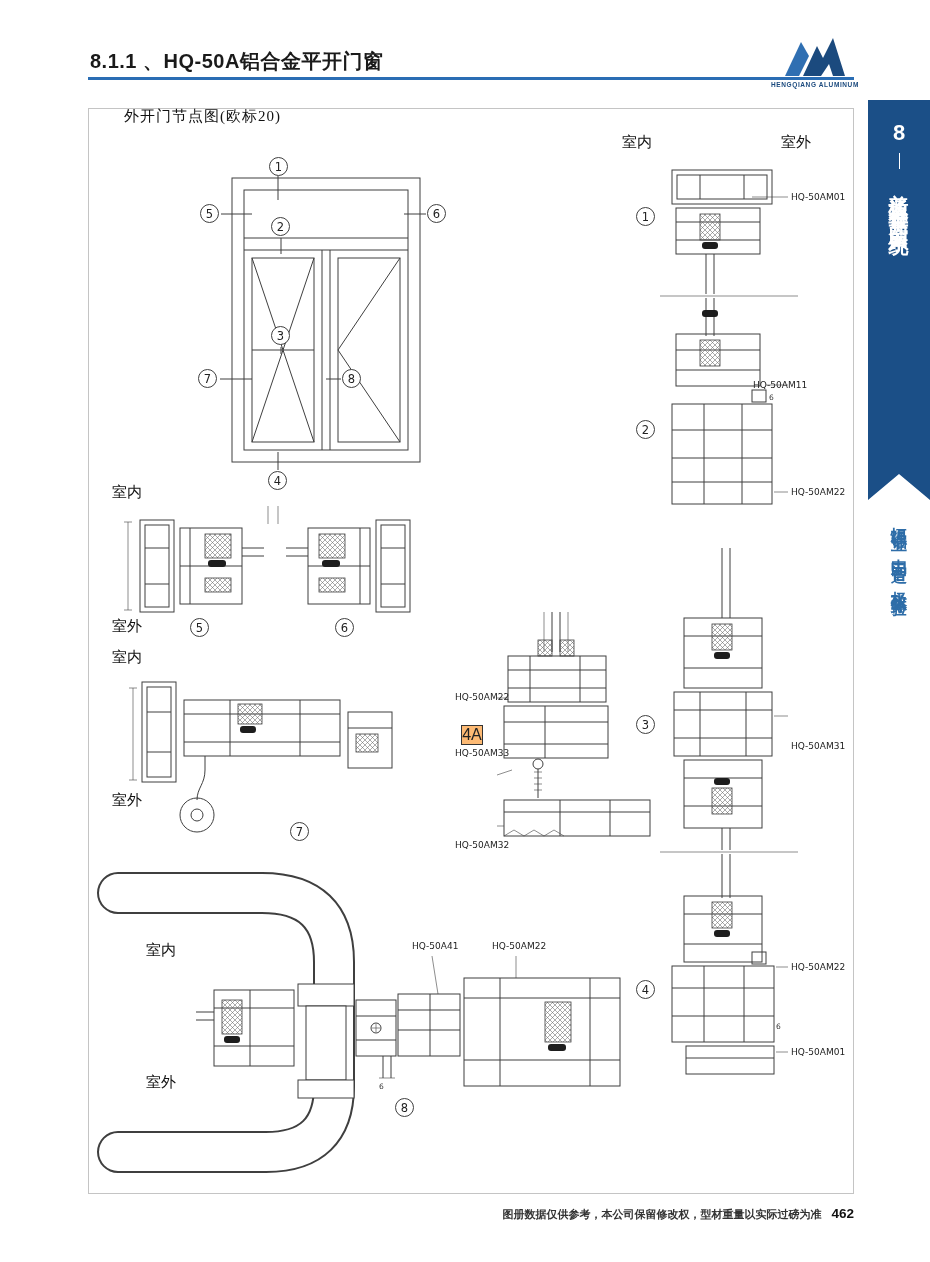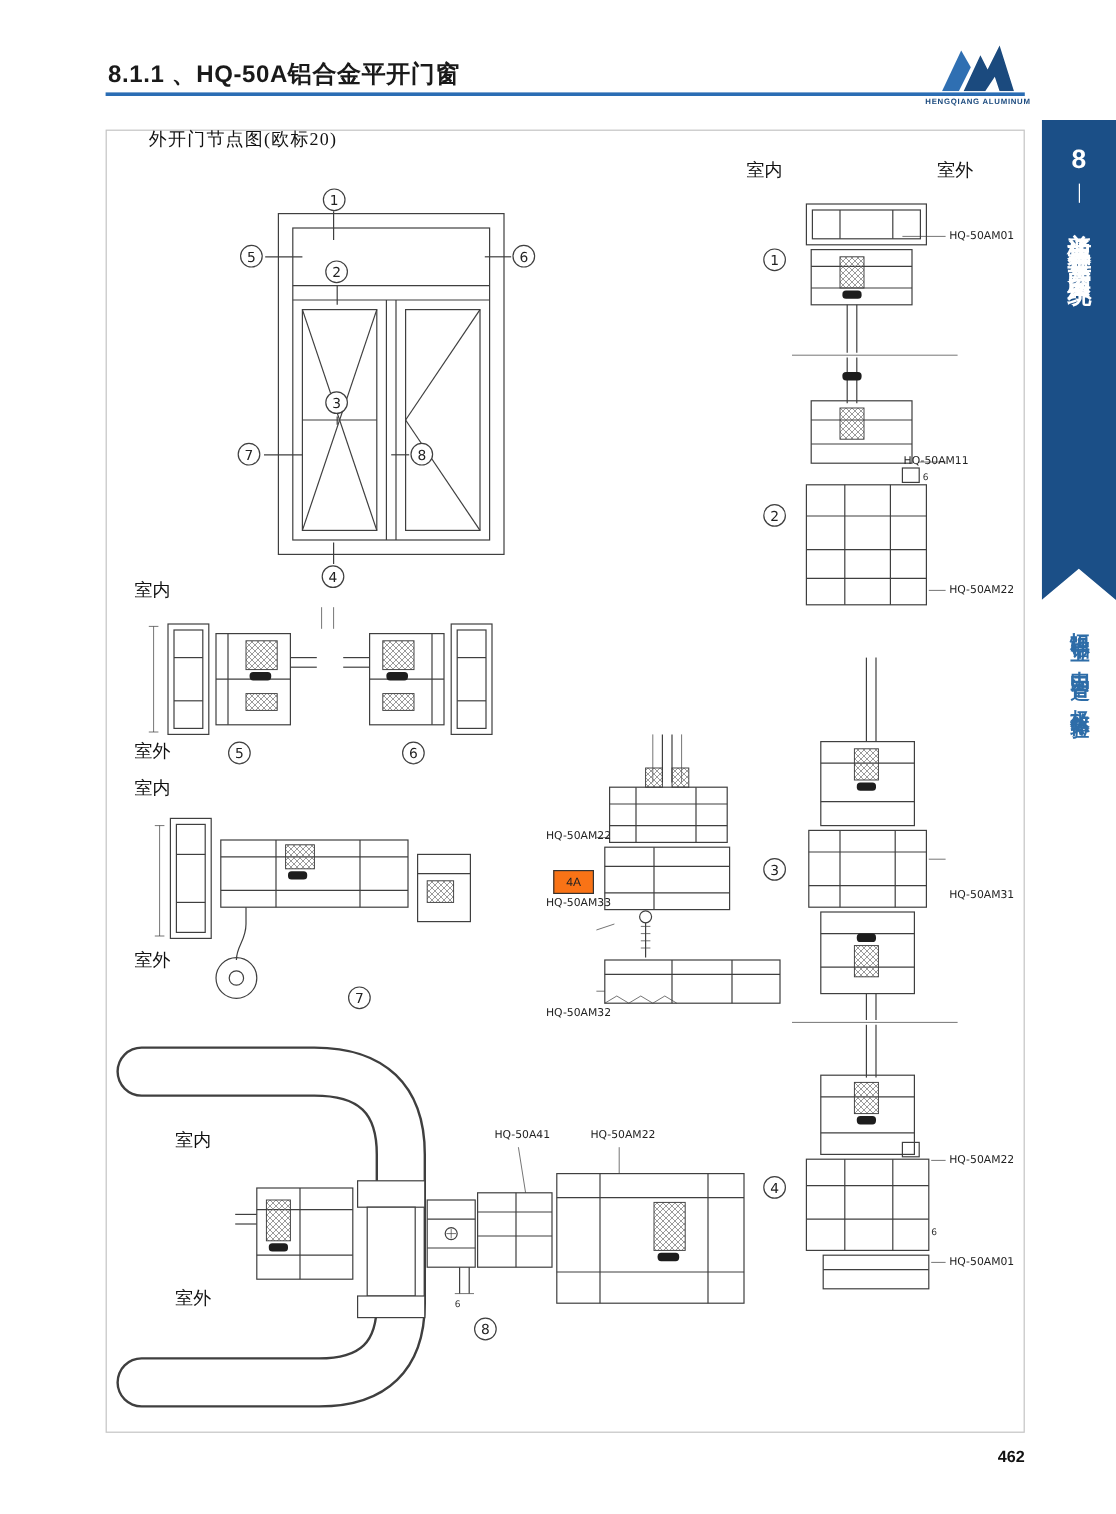--- a/index.html
+++ b/index.html
@@ -38,22 +38,22 @@
   .tube-o{fill:none;stroke:#3f3f3f;stroke-width:42;stroke-linecap:round}
   .tube-i{fill:none;stroke:#fff;stroke-width:38;stroke-linecap:round}
 
   
   .zh{position:absolute;font-family:"Liberation Serif",serif;font-size:15px;color:#111;white-space:nowrap}
   .elev-title{font-size:15px;letter-spacing:1px}
   .pl{position:absolute;font-family:"DejaVu Sans",sans-serif;font-size:9px;color:#222;white-space:nowrap}
   .co{position:absolute;width:19px;height:19px;border:1px solid #3f3f3f;border-radius:50%;background:#fff;
       display:flex;align-items:center;justify-content:center;font-size:11.5px;color:#222;
       font-family:"DejaVu Sans",sans-serif}
-  .detail-box{position:absolute;left:461px;top:725px;width:34px;height:20px;border:1.3px solid #333;
-      display:flex;align-items:center;justify-content:center;font-size:10px;color:#222;background:#f97316}
+  .detail-box{position:absolute;left:461px;top:725px;width:22px;height:20px;border:1.3px solid #333;
+      display:flex;align-items:center;justify-content:center;font-size:16px;color:#222;background:#fdba74}
   .dim{position:absolute;font-size:7.5px;color:#333;font-family:"DejaVu Sans",sans-serif}
 
   
   .footer{position:absolute;left:88px;top:1206px;width:766px;display:flex;justify-content:flex-end;
           align-items:baseline;gap:10px}
   .footer-note{font-size:11px;font-weight:bold;color:#333;font-family:"Liberation Sans",sans-serif}
   .page-num{font-size:13.5px;font-weight:bold;color:#111}
 </style>
 </head>
 <body>
@@ -352,14 +352,15 @@
 <div class="co" style="left:636px;top:420px">2</div>
 <div class="co" style="left:636px;top:715px">3</div>
 <div class="co" style="left:636px;top:980px">4</div>
 
 <div class="co" style="left:190px;top:618px">5</div>
 <div class="co" style="left:335px;top:618px">6</div>
 <div class="co" style="left:290px;top:822px">7</div>
 <div class="co" style="left:395px;top:1098px">8</div>
 
 <div class="footer">
+  <div class="footer-note">图册数据仅供参考，本公司保留修改权，型材重量以实际过磅为准</div>
   <div class="page-num">462</div>
 </div>
 
 </body></html>

